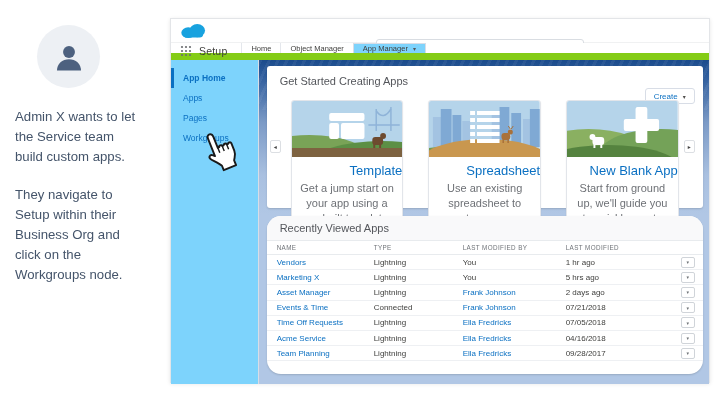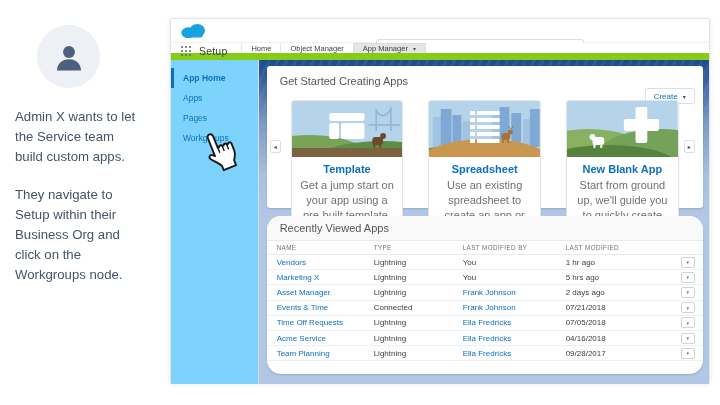--- a/index.html
+++ b/index.html
@@ -34,21 +34,21 @@
 
   
   .navbar { position:absolute; left:0; top:24px; width:100%; height:17px; background:#fff;
             border-bottom:7px solid #84cc16; display:flex; align-items:stretch; }
   .waffle { width:12px; height:12px; margin:2px 0 0 9px; flex:0 0 auto; }
   .setup-label { font-size:10.5px; color:#3e3e3c; margin:2px 14px 0 7px; letter-spacing:.2px; }
   .nav-tabs { display:flex; align-items:stretch; }
   .nav-tab { font-size:7.5px; color:#3e3e3c; padding:0 9px; display:flex; align-items:center;
              border-left:1px solid #e4e7ec; }
   .nav-tab:last-child { border-right:1px solid #e4e7ec; }
-  .nav-tab.active { background:#e5e5e5; border:1px solid #d8dde6; border-bottom:0; gap:5px; }
+  .nav-tab.active { background:#7dd3fc; border:1px solid #d8dde6; border-bottom:0; gap:5px; }
   .nav-tab.active .chev { font-size:6px; color:#54575b; }
 
   
   .win-body { position:absolute; left:0; top:41px; width:100%; height:324px; display:flex; }
 
   
   .setup-sidebar { width:88px; height:100%; background:#7dd3fc; border-right:1px solid #d8dde6;
                    padding-top:8px; }
   .side-item { height:20px; line-height:20px; padding-left:12px; font-size:8.5px; color:#0b70c2;
                cursor:pointer; }
@@ -66,21 +66,21 @@
              border-radius:3px; box-shadow:0 1px 2px rgba(0,0,0,.15); }
   .gs-title { position:absolute; left:13px; top:9px; font-size:11px; color:#54565b; }
   .create-btn { position:absolute; right:8px; top:22px; height:16px; background:#fff;
                 border:1px solid #d8dde6; border-radius:3px; font-size:8px; color:#0b70c2;
                 display:flex; align-items:center; gap:5px; padding:0 8px; cursor:pointer; }
   .create-btn .chev { font-size:6px; color:#514f4d; }
   .cards-row { position:absolute; left:24px; top:34px; width:388px; display:flex; gap:25px; }
   .app-card { width:113px; background:#fff; border:1px solid #e2e5ea; border-radius:3px;
               box-shadow:0 1px 2px rgba(0,0,0,.06); overflow:hidden; cursor:pointer; }
   .app-card svg.illus { display:block; width:100%; height:56px; }
-  .app-card-title { text-align:center; font-size:11px; font-weight:bold; color:#0b70c2; margin-top:6px; }
+  .app-card-title { text-align:right; font-size:13px; font-weight:normal; color:#0b70c2; margin-top:6px; }
   .app-card-desc { text-align:center; font-size:11px; color:#6e7176; line-height:1.35;
                    padding:3px 7px 8px; }
   .carousel-btn { position:absolute; width:11px; height:13px; background:#fff; border:1px solid #dcdfe3;
                   border-radius:2px; font-size:6px; color:#444; display:flex; align-items:center;
                   justify-content:center; cursor:pointer; top:74px; }
   .carousel-btn.left { left:3px; }
   .carousel-btn.right { right:8px; }
 
   
   .rv-card { position:absolute; left:8px; top:156px; width:436px; height:158px; background:#fff;

